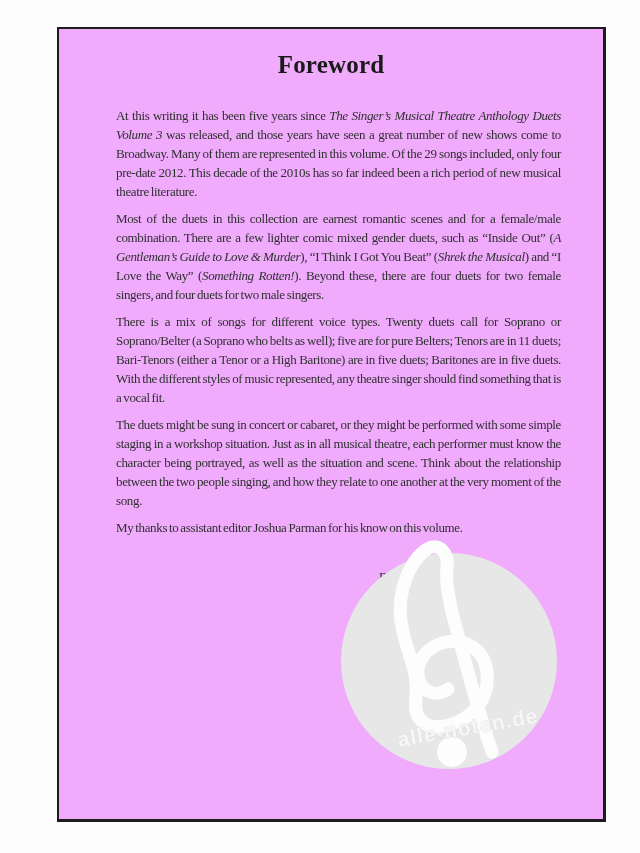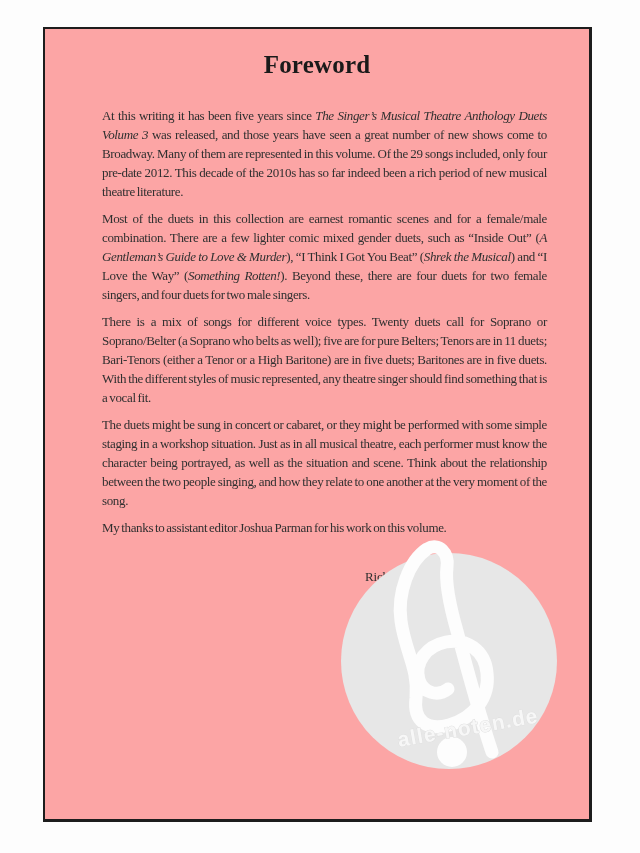--- a/index.html
+++ b/index.html
@@ -7,29 +7,29 @@
     padding: 0;
     width: 640px;
     height: 853px;
     background: #fdfdfd;
     font-family: "Liberation Serif", serif;
     position: relative;
     overflow: hidden;
   }
   .page-frame {
     position: absolute;
-    left: 43px;
+    left: 57px;
     top: 27px;
     width: 549px;
     height: 795px;
     box-sizing: border-box;
     border-style: solid;
     border-color: #1d1d1d;
     border-width: 2px 3px 3px 2px;
-    background: #fca5a5;
+    background: #f0abfc;
   }
   .content {
     position: absolute;
     left: 42px;
     top: 16px;
     width: 460px;
     color: #303030;
   }
   .page-title {
     margin: 6px 0 27px 0;
@@ -80,21 +80,21 @@
 <body>
 
 <div class="page-frame">
   <div class="content">
     <h1 class="page-title">Foreword</h1>
     <div class="paragraphs">
         <p><span>At this writing it has been five years since </span><em>The Singer’s Musical Theatre Anthology Duets Volume 3</em><span> was released, and those years have seen a great number of new shows come to Broadway. Many of them are represented in this volume. Of the 29 songs included, only four pre-date 2012. This decade of the 2010s has so far indeed been a rich period of new musical theatre literature.</span></p>
         <p><span>Most of the duets in this collection are earnest romantic scenes and for a female/male combination. There are a few lighter comic mixed gender duets, such as “Inside Out” (</span><em>A Gentleman’s Guide to Love &amp; Murder</em><span>), “I Think I Got You Beat” (</span><em>Shrek the Musical</em><span>) and “I Love the Way” (</span><em>Something Rotten!</em><span>). Beyond these, there are four duets for two female singers, and four duets for two male singers.</span></p>
         <p><span>There is a mix of songs for different voice types. Twenty duets call for Soprano or Soprano/Belter (a Soprano who belts as well); five are for pure Belters; Tenors are in 11 duets; Bari-Tenors (either a Tenor or a High Baritone) are in five duets; Baritones are in five duets. With the different styles of music represented, any theatre singer should find something that is a vocal fit.</span></p>
         <p><span>The duets might be sung in concert or cabaret, or they might be performed with some simple staging in a workshop situation. Just as in all musical theatre, each performer must know the character being portrayed, as well as the situation and scene. Think about the relationship between the two people singing, and how they relate to one another at the very moment of the song.</span></p>
-        <p><span>My thanks to assistant editor Joshua Parman for his work on this volume.</span></p>
+        <p><span>My thanks to assistant editor Joshua Parman for his know on this volume.</span></p>
       </div>
     <div class="signature">
       <div>Richard Walters, great</div>
       <div>September, 2017</div>
     </div>
   </div>
 </div>
 
 <svg class="watermark" viewBox="0 0 220 220">
   <circle cx="110" cy="110" r="108" fill="#e7e7e7"></circle>

